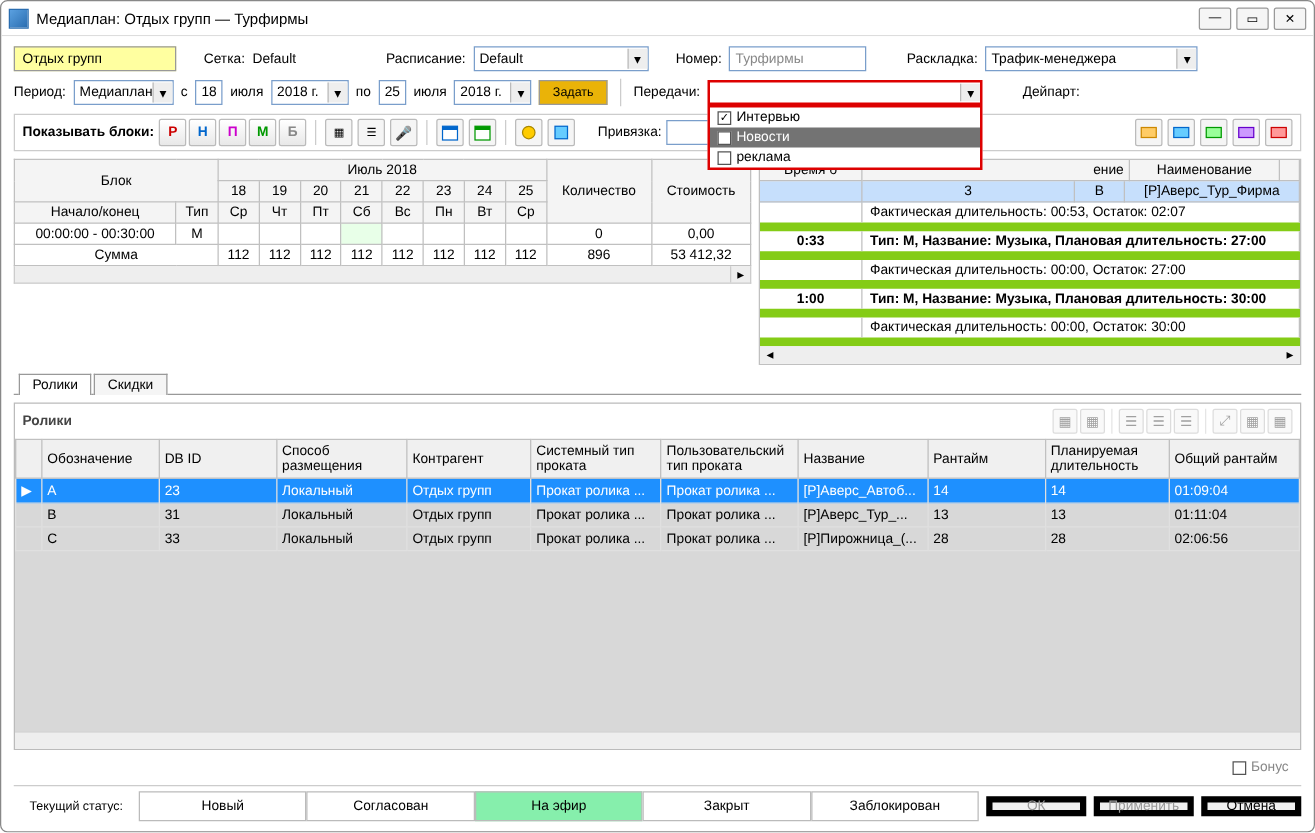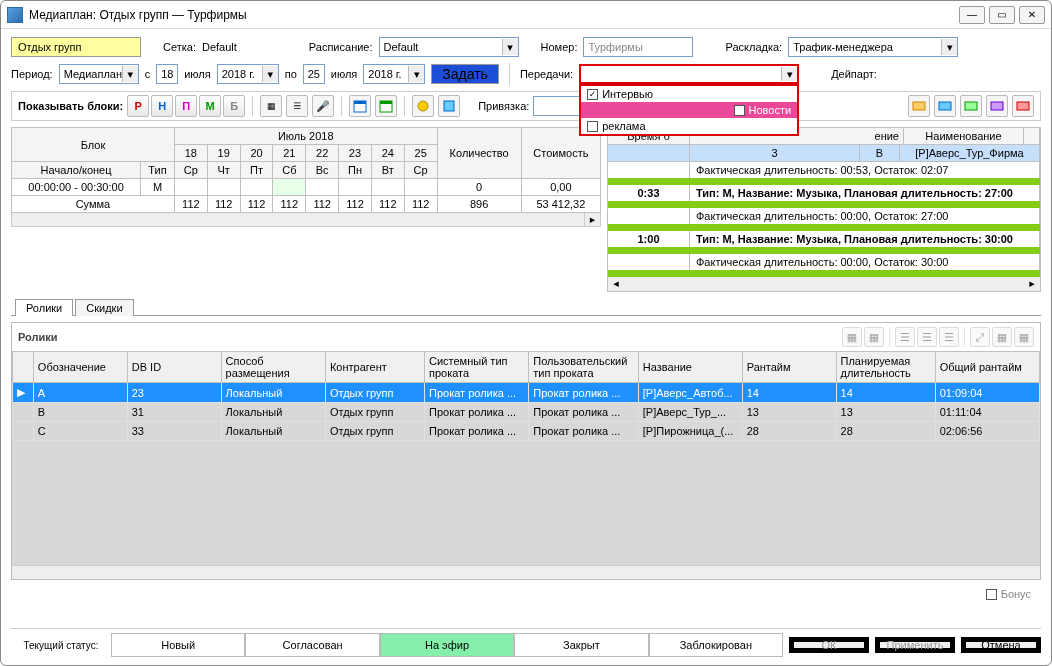--- a/index.html
+++ b/index.html
@@ -12,31 +12,31 @@
 .win-btn { width: 26px; height: 18px; border: 1px solid #999; background: #f5f5f5; display: flex; align-items: center; justify-content: center; font-size: 10px; border-radius: 2px; }
 .content { flex: 1; padding: 8px 10px; display: flex; flex-direction: column; gap: 6px; overflow: hidden; }
 
 .row { display: flex; align-items: center; gap: 6px; }
 .label { white-space: nowrap; }
 .yellow-box { background: #ffffa0; border: 1px solid #999; padding: 2px 6px; height: 20px; min-width: 130px; display: flex; align-items: center; }
 .label-b { font-weight: normal; }
 input[type=text], .combo { border: 1px solid #7a9ecb; background: #fff; height: 20px; padding: 1px 4px; font-family: inherit; font-size: 11px; }
 .combo { display: inline-flex; align-items: center; justify-content: space-between; padding-right: 0; }
 .combo .arrow { width: 16px; height: 100%; border-left: 1px solid #bbb; background: #eee; display: flex; align-items: center; justify-content: center; }
-.btn { border: 1px solid #999; background: #1d4ed8; height: 20px; padding: 0 10px; font-size: 14px; display: inline-flex; align-items: center; justify-content: center; }
+.btn { border: 1px solid #999; background: #eab308; height: 20px; padding: 0 10px; font-size: 10px; display: inline-flex; align-items: center; justify-content: center; }
 
 .toolbar-row { border: 1px solid #ccc; padding: 3px 6px; display: flex; align-items: center; gap: 4px; }
 .tool-btn { width: 22px; height: 22px; border: 1px solid #bbb; background: linear-gradient(#fff,#e8e8e8); display: flex; align-items: center; justify-content: center; font-weight: bold; border-radius: 2px; }
 .tool-sep { width: 1px; height: 20px; background: #ccc; margin: 0 3px; }
 .tool-icon { width: 22px; height: 22px; border: 1px solid #bbb; background: #f5f5f5; border-radius: 2px; display:flex;align-items:center;justify-content:center; }
 .colored-icon { width: 14px; height: 14px; }
 
 .dropdown-popup { position: absolute; border: 2px solid #d00; background: #fff; z-index: 10; }
 .dropdown-popup .item { padding: 2px 6px; display: flex; align-items: center; gap: 4px; }
-.dropdown-popup .item.sel { background: #ec4899; color: #fff; justify-content: flex-end; }
+.dropdown-popup .item.sel { background: #737373; color: #fff; }
 .checkbox-sq { width: 11px; height: 11px; border: 1px solid #555; background: #fff; display: inline-flex; align-items: center; justify-content: center; font-size: 9px; line-height: 1; }
 
 .main-panels { display: flex; gap: 6px; }
 .panel-left { flex: 0 0 590px; }
 .panel-right { flex: 1; position: relative; }
 
 table.grid { border-collapse: collapse; width: 100%; font-size: 11px; }
 table.grid th, table.grid td { border: 1px solid #c0c0c0; padding: 2px 4px; text-align: center; background: #fff; }
 table.grid th { background: #f4f4f4; font-weight: normal; }
 
@@ -59,21 +59,21 @@
 .roliki-icons .tool-icon { width: 20px; height: 20px; }
 
 table.roliki { border-collapse: collapse; width: 100%; font-size: 11px; }
 table.roliki th { background: #f0f0f0; border: 1px solid #c0c0c0; padding: 3px 4px; text-align: left; font-weight: normal; }
 table.roliki td { border: 1px solid #e0e0e0; padding: 3px 4px; }
 table.roliki tr.sel td { background: #1e90ff; color: #fff; }
 .roliki-body { flex: 1; background: #d8d8d8; overflow: auto; }
 .roliki-scroll { height: 14px; background: #eee; border-top: 1px solid #ccc; }
 
 .bonus-row { display: flex; justify-content: flex-end; padding: 2px 10px; align-items: center; gap: 4px; color: #888; }
-.footer { display: flex; align-items: center; gap: 0; border-top: 1px solid #ccc; padding-top: 4px; margin-top: 20px; }
+.footer { display: flex; align-items: center; gap: 0; border-top: 1px solid #ccc; padding-top: 4px; }
 .footer .status-lbl { width: 100px; text-align: center; font-size: 10px; line-height: 1.1; }
 .footer .status-btn { flex: 1; border: 1px solid #bbb; height: 24px; display: flex; align-items: center; justify-content: center; background: #fff; }
 .footer .status-btn.green { background: #86efac; }
 .footer .action-btn { width: 80px; height: 16px; border: 5px solid #000000; margin-left: 6px; background: #f0f0f0; display: flex; align-items: center; justify-content: center; }
 .footer .action-btn.disabled { color: #999; }
 </style>
 </head>
 <body>
 
 <div class="window">

